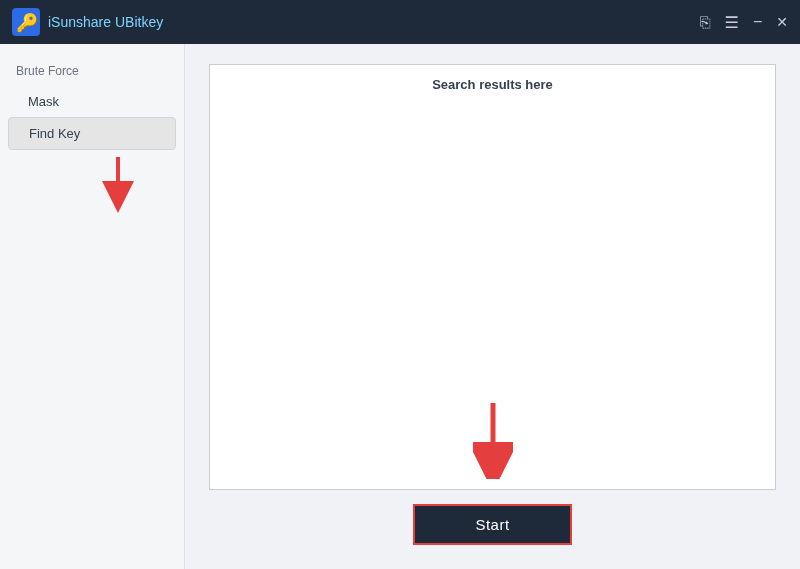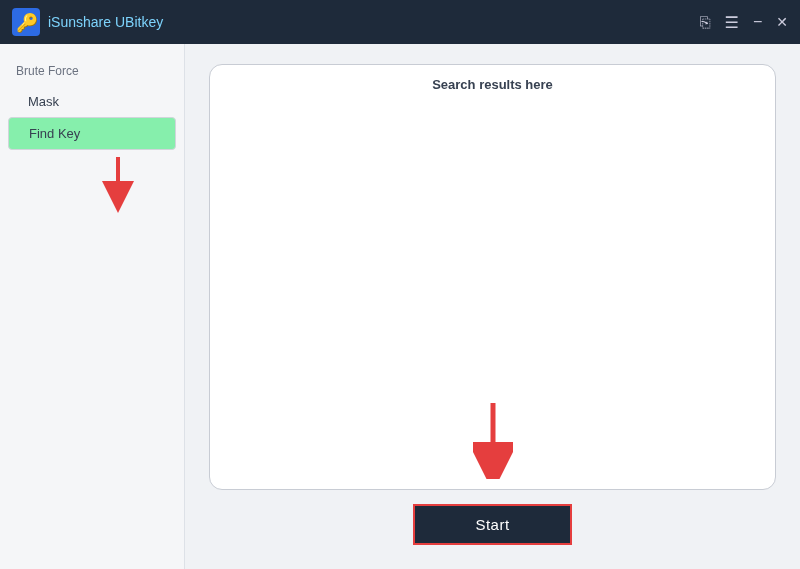--- a/index.html
+++ b/index.html
@@ -65,21 +65,21 @@
       font-weight: 500;
     }
     .sidebar-item {
       padding: 8px 16px 8px 28px;
       font-size: 13px;
       color: #374151;
       cursor: pointer;
       position: relative;
     }
     .sidebar-item.active {
-      background: #86efac;
+      background: #e5e5e5;
       border: 1px solid #d1d5db;
       border-radius: 4px;
       margin: 0 8px;
       padding: 8px 8px 8px 20px;
       font-weight: 500;
     }
 
     
     .content-area {
       flex: 1;
@@ -95,21 +95,21 @@
       font-weight: 600;
       color: #1e2a3a;
       margin-bottom: 16px;
       align-self: center;
     }
     .search-results-box {
       width: 100%;
       flex: 1;
       background: #fff;
       border: 1px solid #c8ccd4;
-      border-radius: 13px;
+      border-radius: 0;
       display: flex;
       flex-direction: column;
       align-items: center;
       justify-content: flex-start;
       padding-top: 12px;
       position: relative;
       min-height: 0;
     }
     .search-results-label {
       font-size: 13px;

